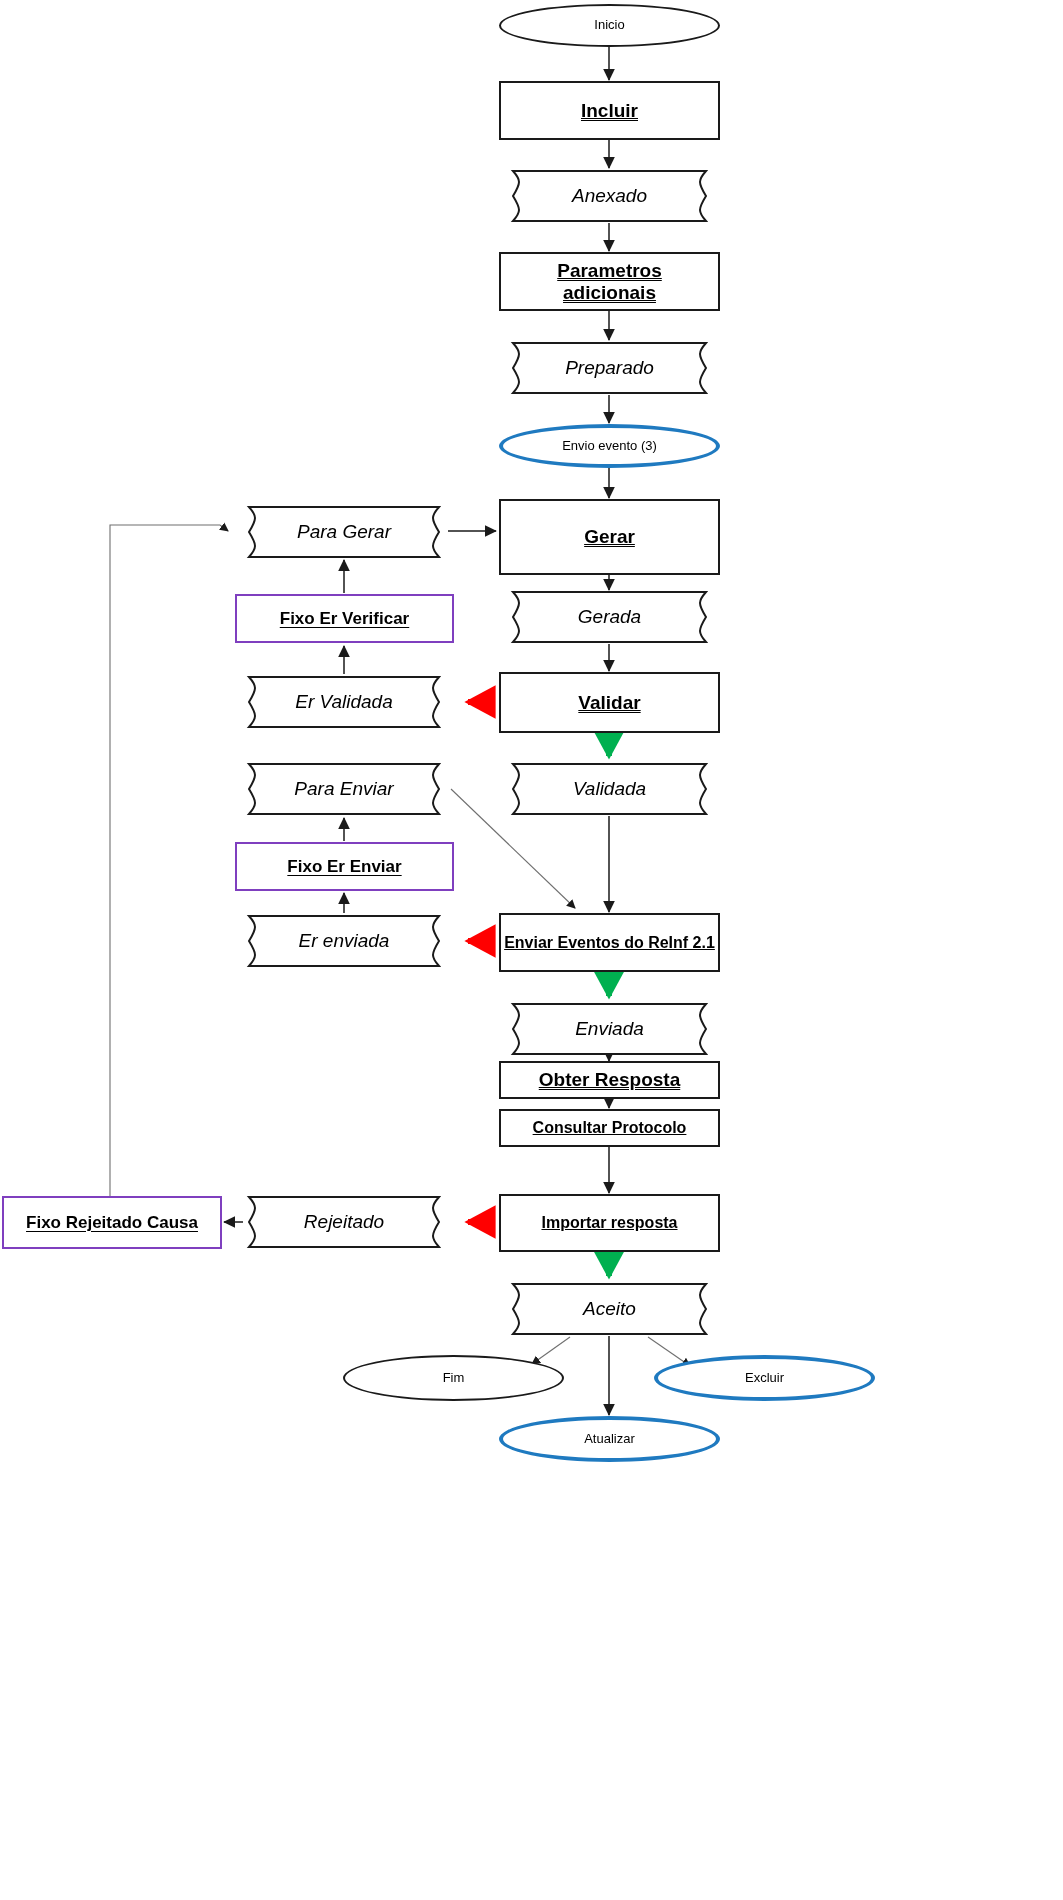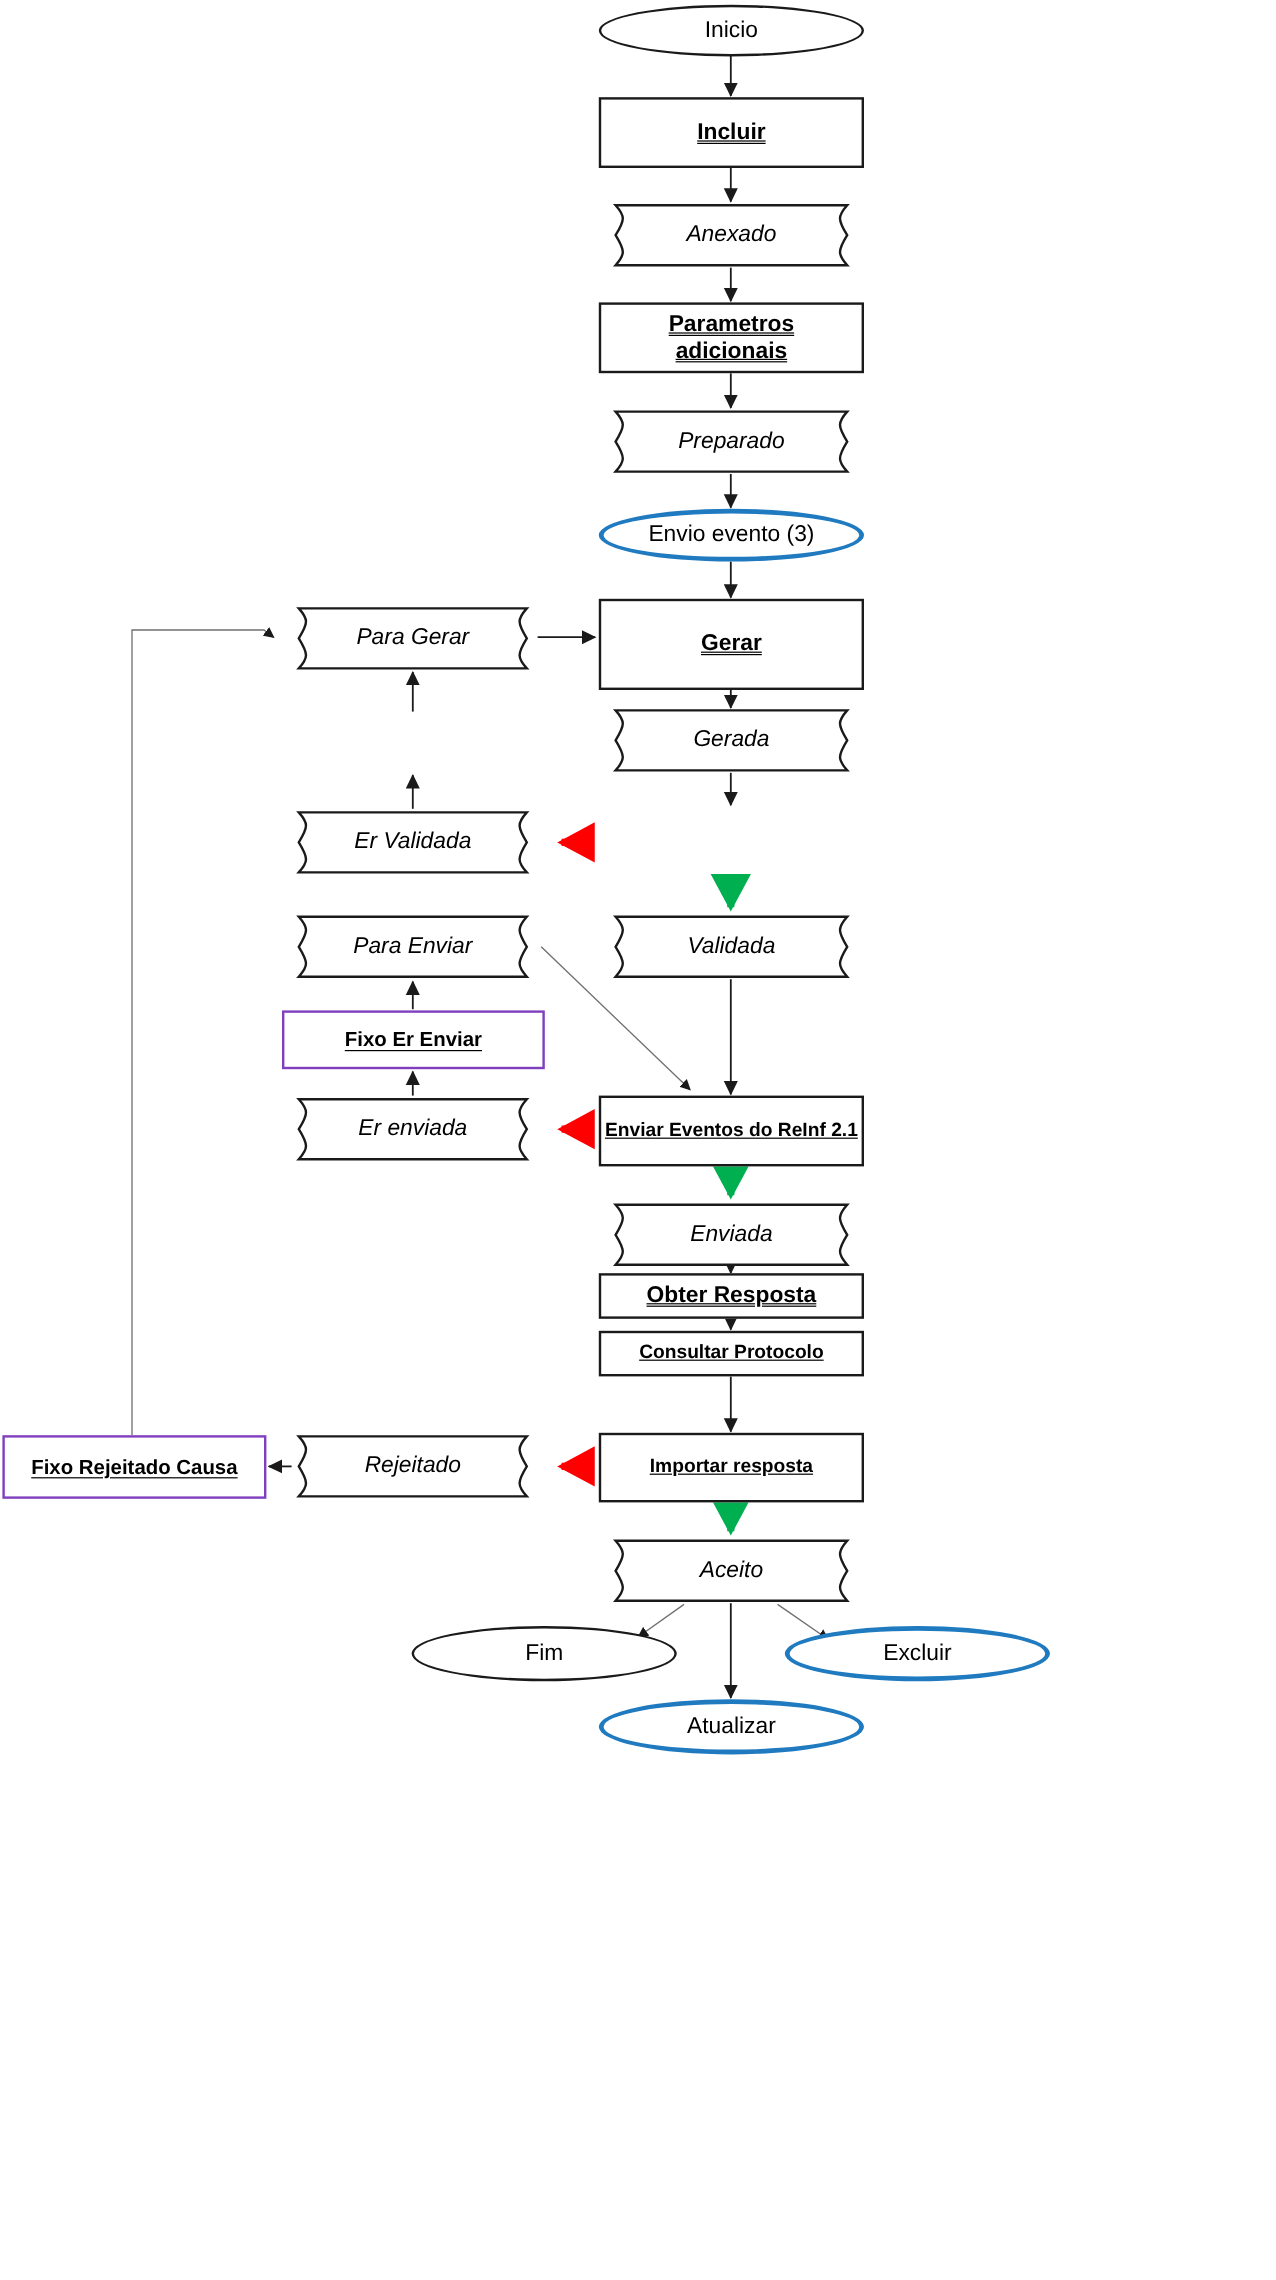--- a/index.html
+++ b/index.html
@@ -22,21 +22,21 @@
   .purple{border:2.5px solid #7f3fbf;background:#fff;}
   .purple .lbl{font-weight:bold;font-size:17px;text-decoration:underline;text-underline-offset:3px;}
 
   
   .doc{background:transparent;}
   .doc .lbl{font-style:italic;font-size:19px;position:relative;z-index:3;}
   .doc svg{position:absolute;left:0;top:0;width:100%;height:100%;z-index:1;}
 
   
   .ellipse{border:2px solid #1a1a1a;border-radius:50%;background:#fff;}
-  .ellipse .lbl{font-size:19px;}
+  .ellipse .lbl{font-size:13px;}
   .ellipse.blue{border:4px solid #1f7ac0;}
 
   
   #wires{position:absolute;left:0;top:0;width:1063px;height:1900px;z-index:0;
          pointer-events:none;}
 </style>
 </head>
 <body>
 
 <div id="stage">
@@ -140,35 +140,41 @@
     <svg viewBox="0 0 218 54" preserveAspectRatio="none">
       <path d="M14,2 L204,2 C196,11 196,14 204,27 C196,40 196,43 204,52 L14,52 C22,43 22,40 14,27 C22,14 22,11 14,2 Z" fill="#fff" stroke="#1a1a1a" stroke-width="2"></path>
     </svg>
     <span class="lbl">Para Gerar</span>
   </div>
 
   <div class="node proc under" style="left:499px;top:499px;width:221px;height:76px;">
     <span class="lbl">Gerar</span>
   </div>
 
+  <div class="node purple" style="left:235px;top:594px;width:219px;height:49px;">
+    <span class="lbl">Fixo Er Verificar</span>
+  </div>
 
   <div class="node doc" style="left:499px;top:590px;width:221px;height:54px;">
     <svg viewBox="0 0 221 54" preserveAspectRatio="none">
       <path d="M14,2 L207,2 C199,11 199,14 207,27 C199,40 199,43 207,52 L14,52 C22,43 22,40 14,27 C22,14 22,11 14,2 Z" fill="#fff" stroke="#1a1a1a" stroke-width="2"></path>
     </svg>
     <span class="lbl">Gerada</span>
   </div>
 
   <div class="node doc" style="left:235px;top:675px;width:218px;height:54px;">
     <svg viewBox="0 0 218 54" preserveAspectRatio="none">
       <path d="M14,2 L204,2 C196,11 196,14 204,27 C196,40 196,43 204,52 L14,52 C22,43 22,40 14,27 C22,14 22,11 14,2 Z" fill="#fff" stroke="#1a1a1a" stroke-width="2"></path>
     </svg>
     <span class="lbl">Er Validada</span>
   </div>
 
+  <div class="node proc under" style="left:499px;top:672px;width:221px;height:61px;">
+    <span class="lbl">Validar</span>
+  </div>
 
   <div class="node doc" style="left:235px;top:762px;width:218px;height:54px;">
     <svg viewBox="0 0 218 54" preserveAspectRatio="none">
       <path d="M14,2 L204,2 C196,11 196,14 204,27 C196,40 196,43 204,52 L14,52 C22,43 22,40 14,27 C22,14 22,11 14,2 Z" fill="#fff" stroke="#1a1a1a" stroke-width="2"></path>
     </svg>
     <span class="lbl">Para Enviar</span>
   </div>
 
   <div class="node doc" style="left:499px;top:762px;width:221px;height:54px;">
     <svg viewBox="0 0 221 54" preserveAspectRatio="none">

